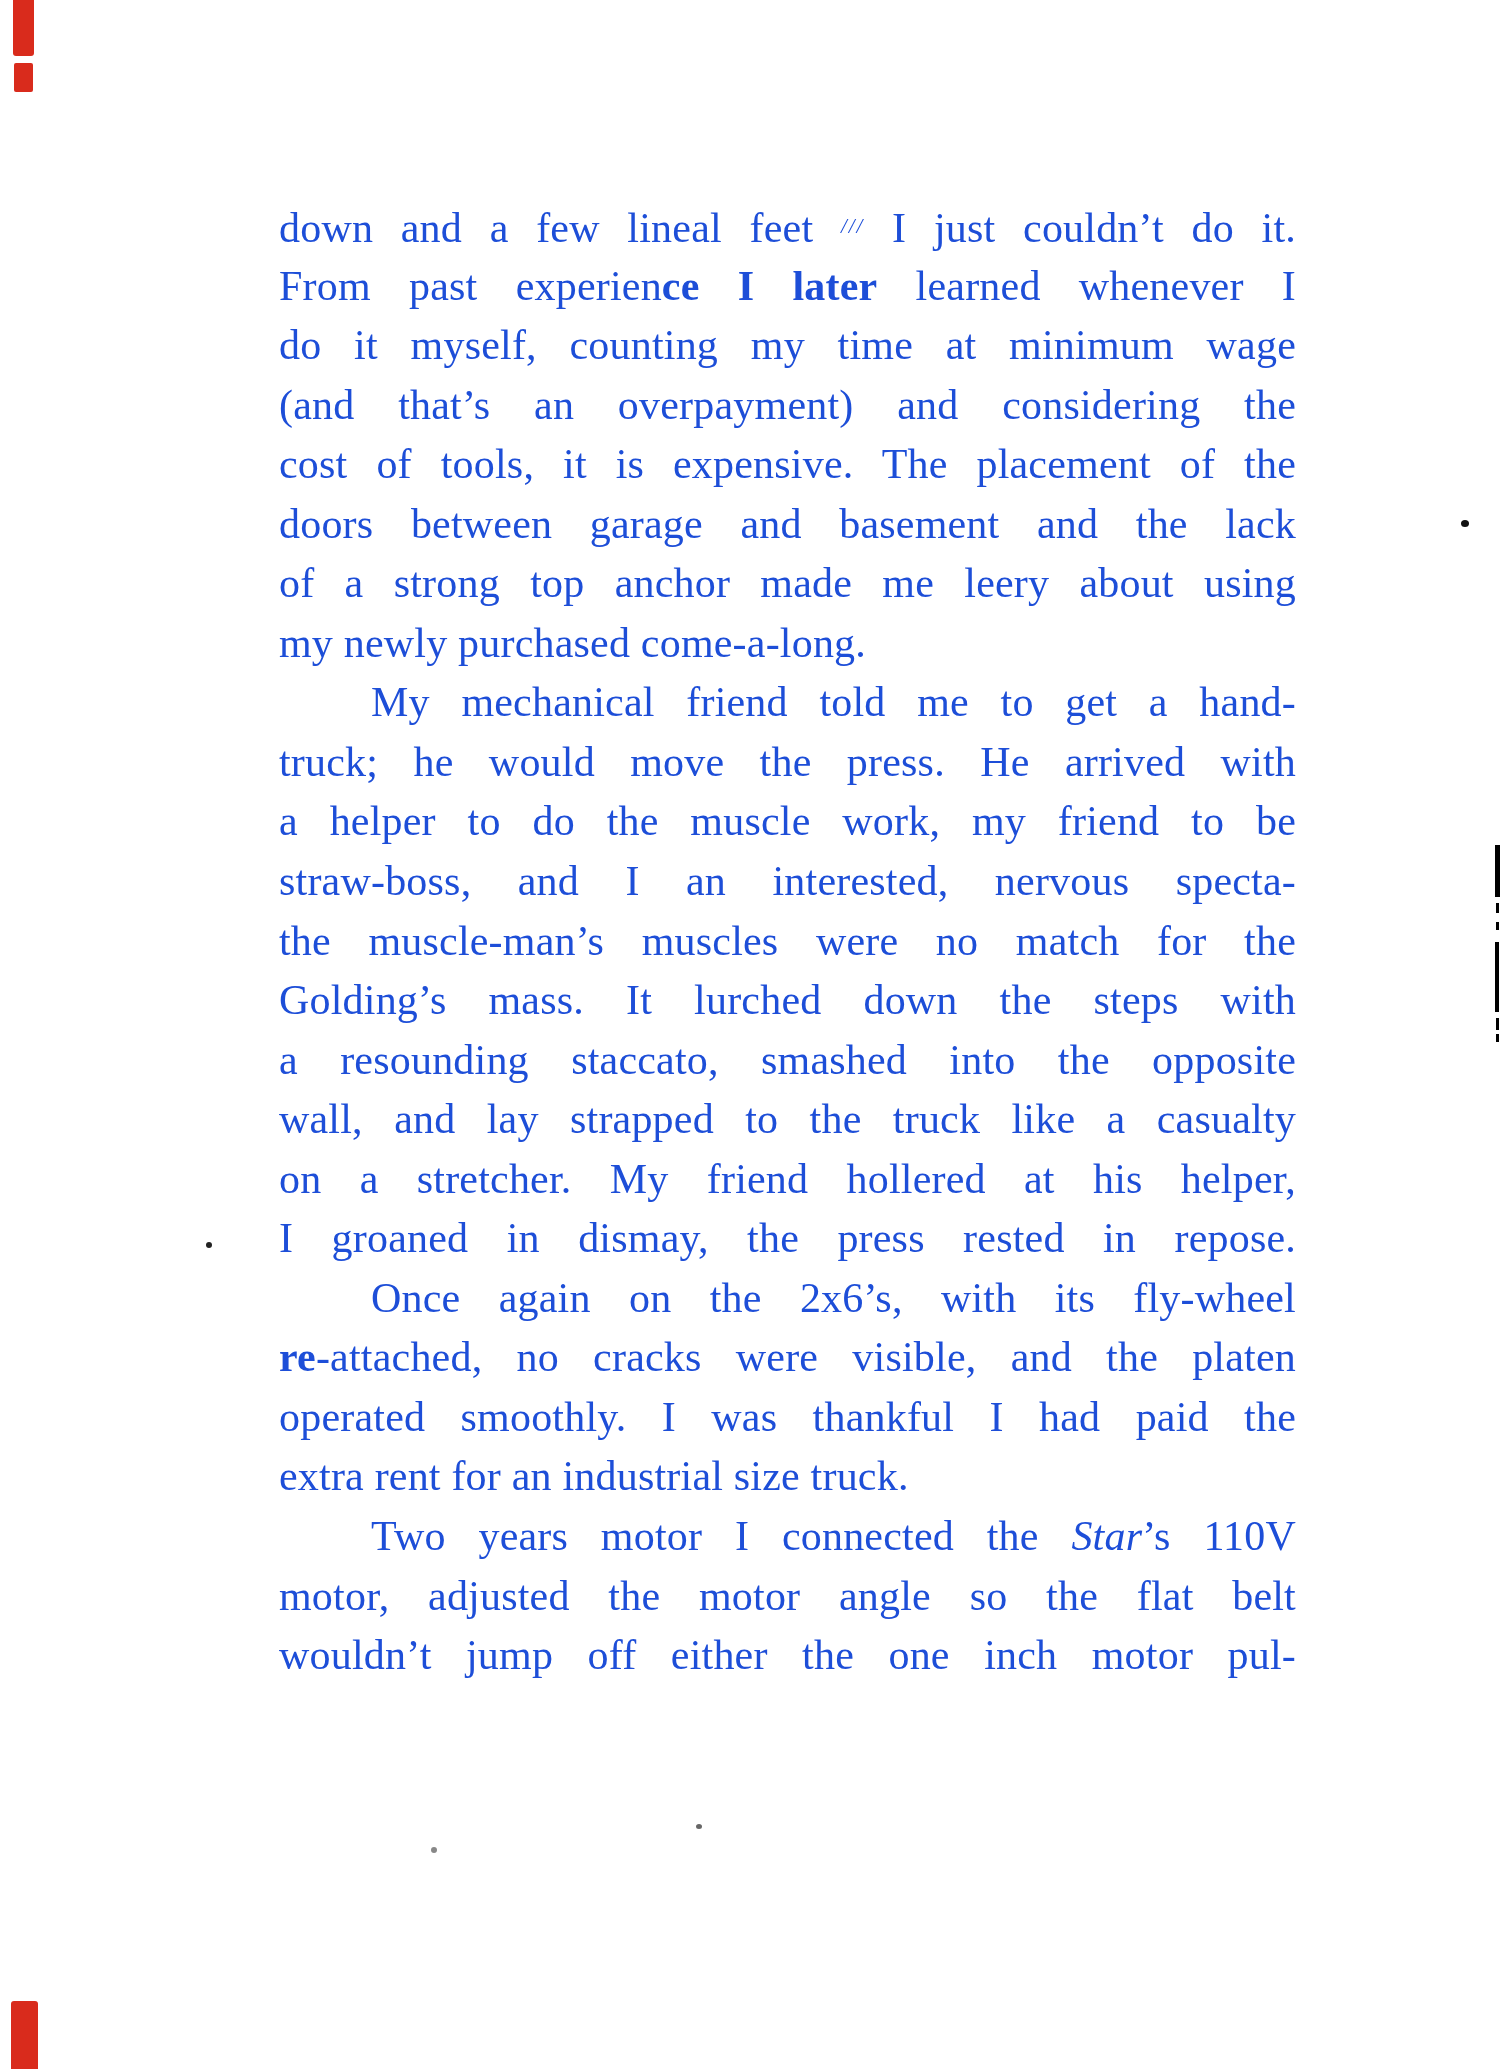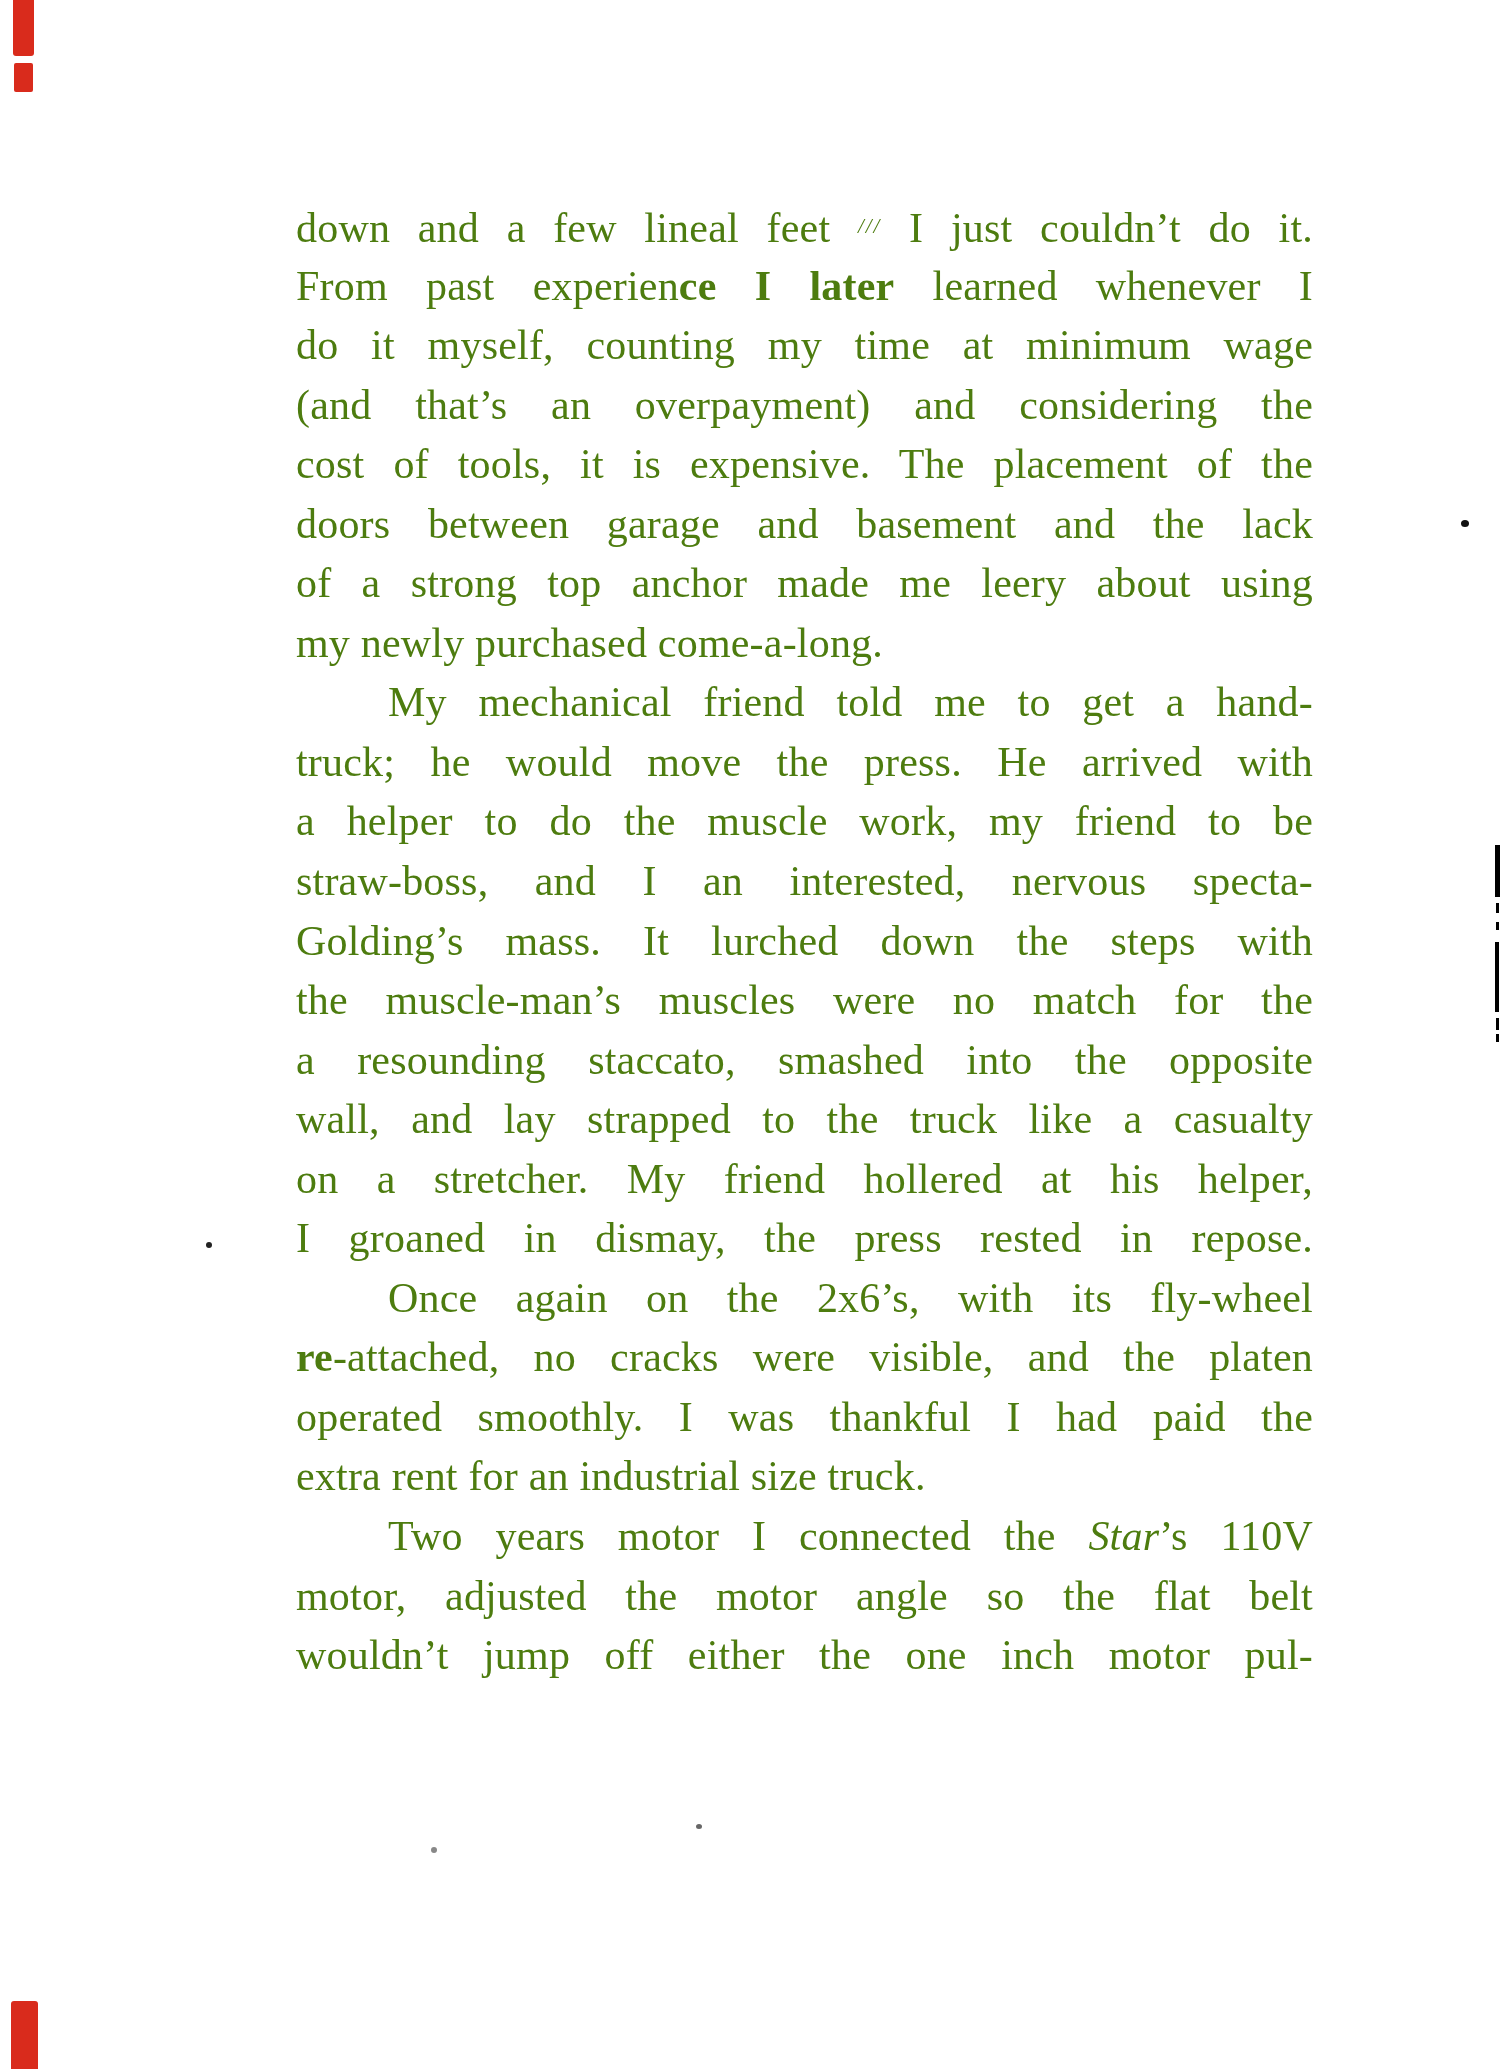--- a/index.html
+++ b/index.html
@@ -10,24 +10,24 @@
   #page {
     position: relative;
     width: 1500px;
     height: 2069px;
     background: #ffffff;
     overflow: hidden;
     font-family: "Liberation Serif", serif;
   }
   #text-block {
     position: absolute;
-    left: 296px;
+    left: 279px;
     top: 197px;
     width: 1017px;
-    color: #4d7c0f;
+    color: #1d4ed8;
   }
   .line {
     font-size: 42px;
     line-height: 59.55px;
     height: 59.55px;
     white-space: normal;
     overflow: hidden;
     text-align: justify;
     text-align-last: justify;
     letter-spacing: 0.2px;
@@ -76,22 +76,22 @@
       <div class="line"><span>do it myself, counting my time at minimum wage</span></div>
       <div class="line"><span>(and that’s an overpayment) and considering the</span></div>
       <div class="line"><span>cost of tools, it is expensive. The placement of the</span></div>
       <div class="line"><span>doors between garage and basement and the lack</span></div>
       <div class="line"><span>of a strong top anchor made me leery about using</span></div>
       <div class="line no-just"><span>my newly purchased come-a-long.</span></div>
       <div class="line indent"><span>My mechanical friend told me to get a hand-</span></div>
       <div class="line"><span>truck; he would move the press. He arrived with</span></div>
       <div class="line"><span>a helper to do the muscle work, my friend to be</span></div>
       <div class="line"><span>straw-boss, and I an interested, nervous specta-</span></div>
+      <div class="line"><span>the muscle-man’s muscles were no match for the</span></div>
       <div class="line"><span>Golding’s mass. It lurched down the steps with</span></div>
-      <div class="line"><span>the muscle-man’s muscles were no match for the</span></div>
       <div class="line"><span>a resounding staccato, smashed into the opposite</span></div>
       <div class="line"><span>wall, and lay strapped to the truck like a casualty</span></div>
       <div class="line"><span>on a stretcher. My friend hollered at his helper,</span></div>
       <div class="line"><span>I groaned in dismay, the press rested in repose.</span></div>
       <div class="line indent"><span>Once again on the 2x6’s, with its fly-wheel</span></div>
       <div class="line"><span class="seg-bold">re</span><span>-attached, no cracks were visible, and the platen</span></div>
       <div class="line"><span>operated smoothly. I was thankful I had paid the</span></div>
       <div class="line no-just"><span>extra rent for an industrial size truck.</span></div>
       <div class="line indent"><span>Two years motor I connected the </span><span class="seg-italic">Star</span><span>’s 110V</span></div>
       <div class="line"><span>motor, adjusted the motor angle so the flat belt</span></div>

